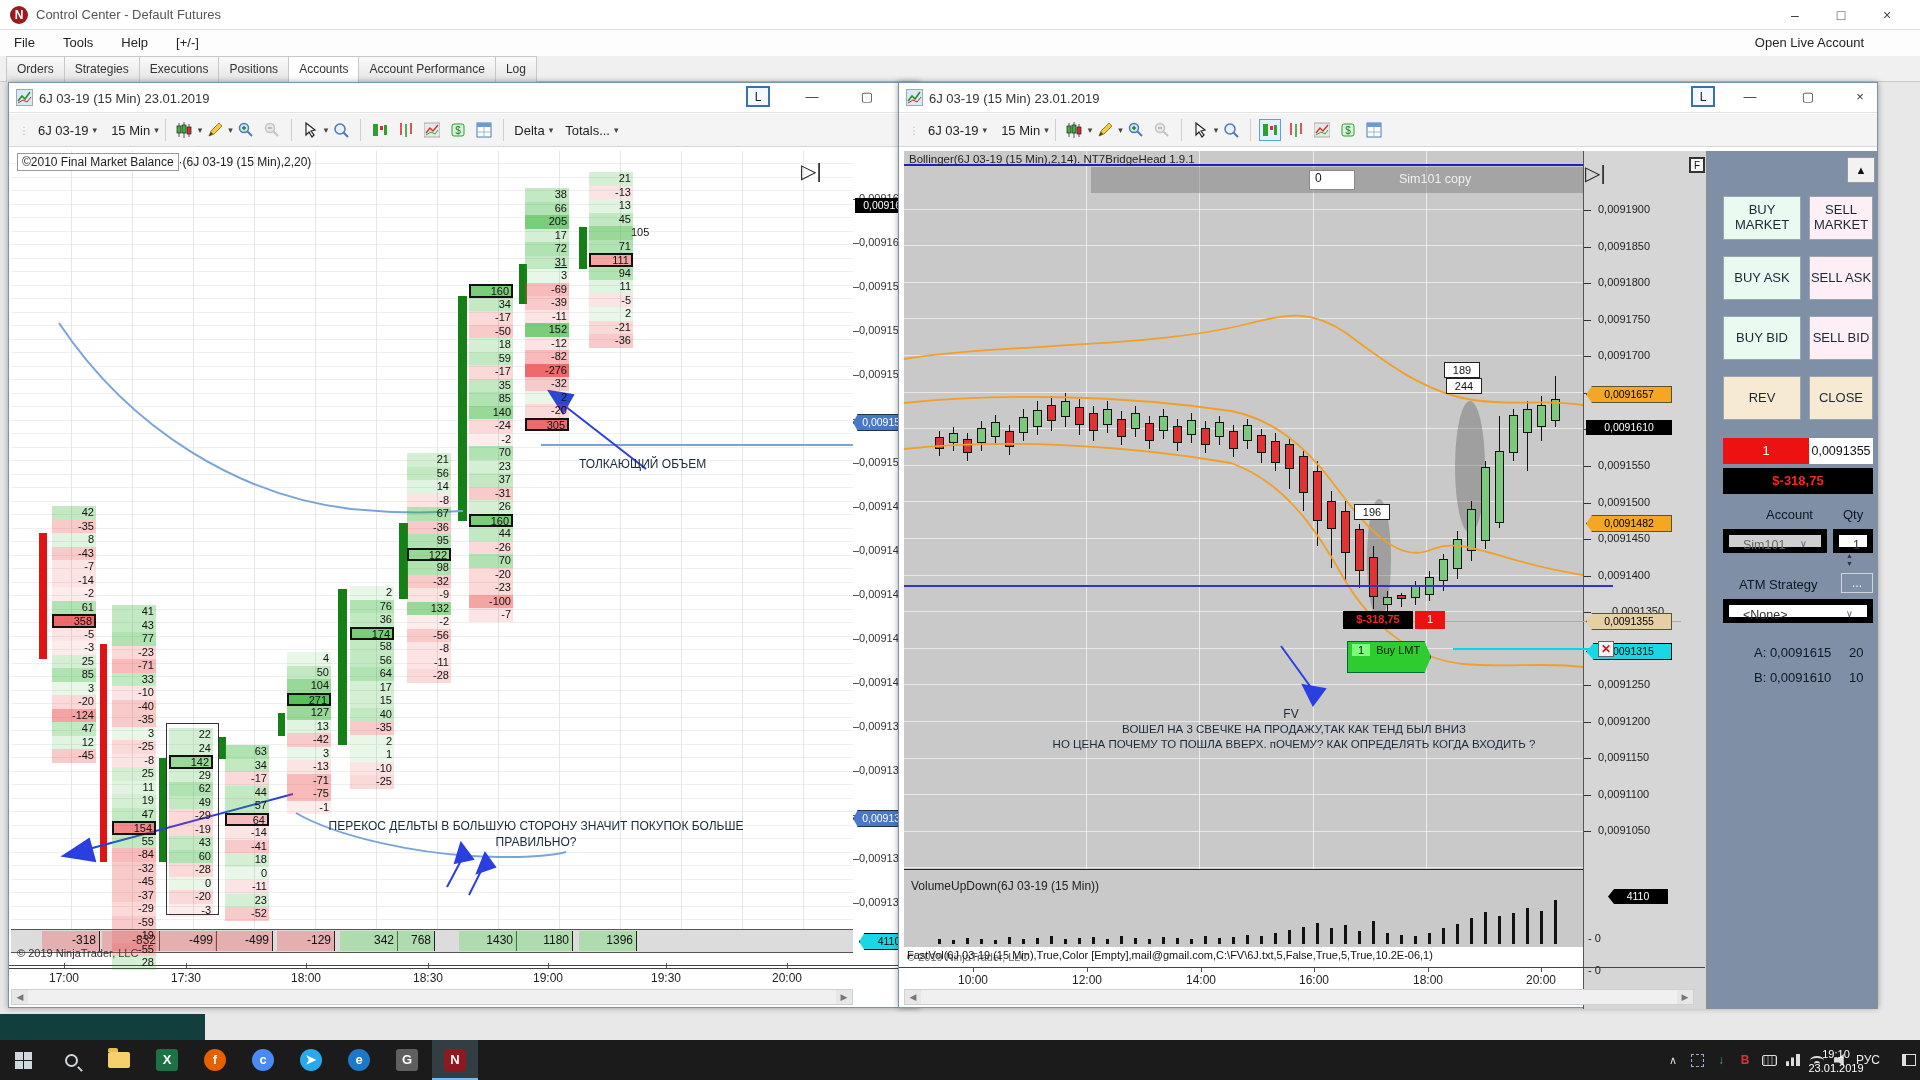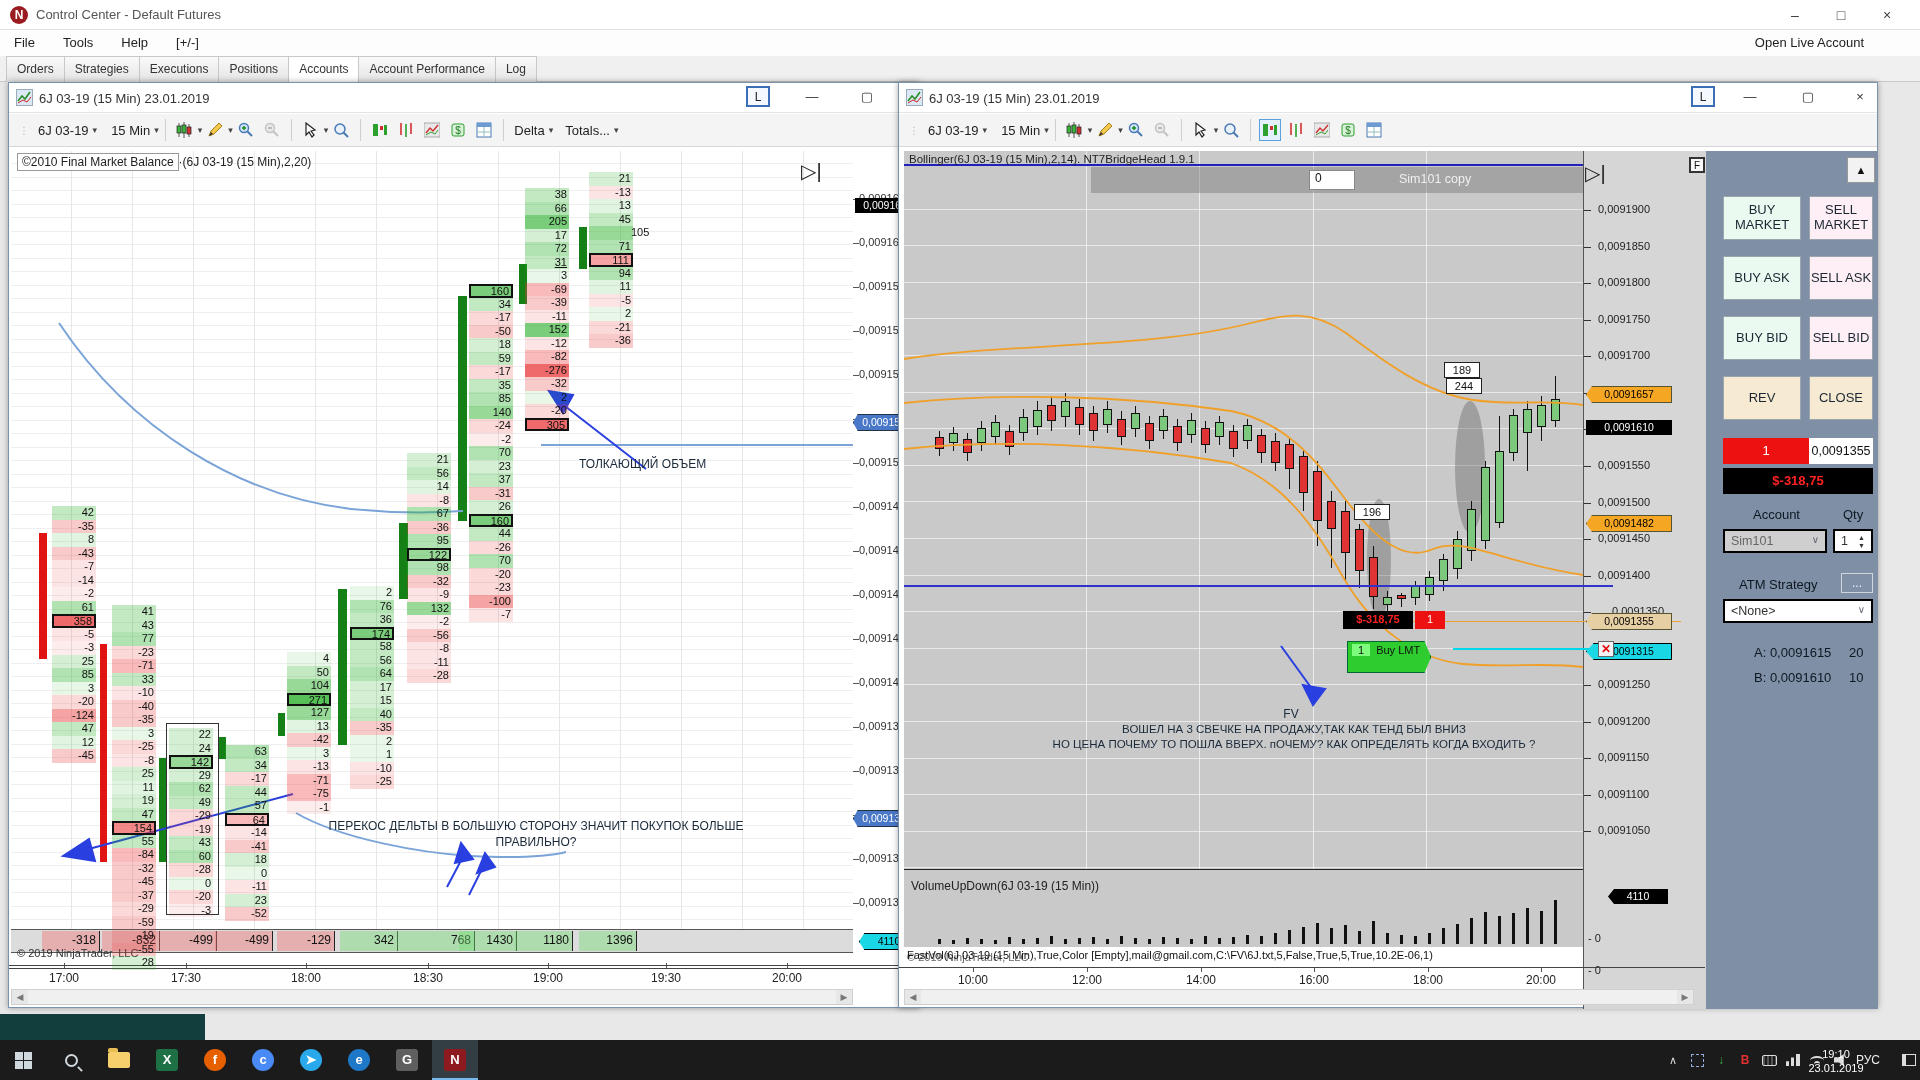--- a/index.html
+++ b/index.html
@@ -87,21 +87,21 @@
   .candle-body { position:absolute; width:9px; border:1px solid #111; z-index:2; }
   .vbar { position:absolute; width:3px; background:#111; }
   #rw-status1,#rw-status2 { position:absolute; font-size:11px; white-space:nowrap; }
   #rw-fbox { position:absolute; width:16px; height:16px; border:2px solid #333; background:#f8f8f8; font-size:10px; text-align:center; line-height:13px; z-index:6; }
   
   #trade-panel { position:absolute; left:807px; top:68px; width:172px; height:858px; background:#7e8fa6; }
   .tp-btn { position:absolute; border:1px solid #9aa4ad; font-size:13px; color:#1c2733; display:flex; align-items:center; justify-content:center; text-align:center; line-height:1.15; }
   .tp-buy { background:#eafaf0; } .tp-sell { background:#fdeff5; } .tp-flat { background:#f7ead2; }
   #tp-collapse { position:absolute; width:28px; height:26px; background:#f2f2f2; border:1px solid #999; text-align:center; line-height:24px; font-size:11px; }
   .tp-label { position:absolute; color:#0e1822; font-size:13px; }
-  .tp-select { position:absolute; border:2px solid #000000; font-size:12.5px; padding:3px 6px; color:#333; }
+  .tp-select { position:absolute; border:6px solid #000000; font-size:12.5px; padding:3px 14px; color:#333; }
   .tp-chev { float:right; color:#667; font-size:10px; }
   
   #taskbar { position:absolute; left:0; top:1040px; width:1920px; height:40px; background:#1b1b1b; z-index:50; }
   .tb-item { position:absolute; top:0; width:46px; height:40px; display:flex; align-items:center; justify-content:center; }
   .tb-item.active { background:#333d44; box-shadow:inset 0 -2px 0 #76b9ed; }
   .tile { width:22px; height:22px; border-radius:3px; color:#fff; font-weight:bold; font-size:13px; text-align:center; line-height:22px; }
   .tray-item { position:absolute; top:0; height:40px; color:#eee; display:flex; align-items:center; justify-content:center; font-size:12px; }
   #clock { position:absolute; color:#fff; font-size:11px; text-align:center; line-height:1.3; }
   #bg-sliver { position:absolute; left:0; top:1014px; width:205px; height:26px; background:#123f3e; }
   .winlogo { display:grid; grid-template-columns:8px 8px; grid-template-rows:8px 8px; gap:1px; }
@@ -505,21 +505,21 @@
   <div class="ann annC" style="left:527px; top:736px;">ПЕРЕКОС ДЕЛЬТЫ В БОЛЬШУЮ СТОРОНУ ЗНАЧИТ ПОКУПОК БОЛЬШЕ</div>
   <div class="ann annC" style="left:527px; top:752px;">ПРАВИЛЬНО?</div>
   <div class="playmark" style="left:792px; top:76px;">▷|</div>
   <div id="lw-totals">
       <div class="tot-cell" style="left: 31px; width: 58px; background: rgba(240, 120, 120, 0.45);">-318</div>
       <div class="tot-cell" style="left: 91px; width: 58px; background: rgba(240, 120, 120, 0.45);">-832</div>
       <div class="tot-cell" style="left: 148px; width: 58px; background: rgba(240, 120, 120, 0.45);">-499</div>
       <div class="tot-cell" style="left: 204px; width: 58px; background: rgba(240, 120, 120, 0.45);">-499</div>
       <div class="tot-cell" style="left: 266px; width: 58px; background: rgba(240, 120, 120, 0.45);">-129</div>
       <div class="tot-cell" style="left: 329px; width: 58px; background: rgba(120, 220, 120, 0.45);">342</div>
-      <div class="tot-cell" style="left: 386px; width: 78px; background: rgba(120, 220, 120, 0.45);">768</div>
+      <div class="tot-cell" style="left: 386px; width: 38px; background: rgba(120, 220, 120, 0.45);">768</div>
       <div class="tot-cell" style="left: 448px; width: 58px; background: rgba(120, 220, 120, 0.45);">1430</div>
       <div class="tot-cell" style="left: 504px; width: 58px; background: rgba(120, 220, 120, 0.45);">1180</div>
       <div class="tot-cell" style="left: 568px; width: 58px; background: rgba(120, 220, 120, 0.45);">1396</div>
     </div>
   <div id="lw-copy">© 2019 NinjaTrader, LLC</div>
   <div class="divline" style="left:0; top:882px; width:910px;"></div>
   <div class="divline" style="left:0; top:885px; width:910px;"></div>
   <div class="scrollbar" style="left:2px; top:906px; width:842px;">
     <div class="sb-arrow" style="left:0;">◀</div>
     <div class="sb-arrow" style="right:0;">▶</div>
@@ -884,21 +884,21 @@
         <div class="tp-btn tp-buy" style="left: 17px; top: 105px; width: 78px; height: 44px; position: absolute;">BUY ASK</div>
         <div class="tp-btn tp-sell" style="left: 103px; top: 105px; width: 64px; height: 44px; position: absolute;">SELL ASK</div>
         <div class="tp-btn tp-buy" style="left: 17px; top: 165px; width: 78px; height: 44px; position: absolute;">BUY BID</div>
         <div class="tp-btn tp-sell" style="left: 103px; top: 165px; width: 64px; height: 44px; position: absolute;">SELL BID</div>
         <div class="tp-btn tp-flat" style="left: 17px; top: 225px; width: 78px; height: 44px; position: absolute;">REV</div>
         <div class="tp-btn tp-flat" style="left: 103px; top: 225px; width: 64px; height: 44px; position: absolute;">CLOSE</div>
       </div>
     <div style="position:absolute; left:17px; top:287px; width:86px; height:26px; background:#ee1111; color:#fff; text-align:center; line-height:26px; font-size:13px;">1</div>
     <div style="position:absolute; left:103px; top:287px; width:64px; height:26px; background:#fff; color:#111; text-align:center; line-height:26px; font-size:12.5px;">0,0091355</div>
     <div style="position:absolute; left:17px; top:317px; width:150px; height:26px; background:#000; color:#ff2222; font-weight:bold; text-align:center; line-height:26px; font-size:13px;">$-318,75</div>
-    <div class="tp-label" style="left:47px; top:356px;">Account</div>
+    <div class="tp-label" style="left:60px; top:356px;">Account</div>
     <div class="tp-label" style="left:137px; top:356px;">Qty</div>
     <div class="tp-select" style="left:17px; top:378px; width:104px; height:24px; background:#cfcfcf; color:#666;"><span>Sim101</span><span class="tp-chev">∨</span></div>
     <div class="tp-select" style="left:127px; top:378px; width:40px; height:24px; background:#fff;"><span>1</span><span style="float:right; font-size:7px; line-height:8px; color:#333;">▲<br>▼</span></div>
     <div class="tp-label" style="left:33px; top:426px;">ATM Strategy</div>
     <div style="position:absolute; left:135px; top:422px; width:32px; height:20px; border:1px solid #cfd6dd; color:#eef; text-align:center; line-height:18px;">...</div>
     <div class="tp-select" style="left:17px; top:448px; width:150px; height:24px; background:#fff;"><span>&lt;None&gt;</span><span class="tp-chev">∨</span></div>
     <div class="tp-label" style="left:48px; top:494px;">A: 0,0091615</div>
     <div class="tp-label" style="left:143px; top:494px;">20</div>
     <div class="tp-label" style="left:48px; top:519px;">B: 0,0091610</div>
     <div class="tp-label" style="left:143px; top:519px;">10</div>

